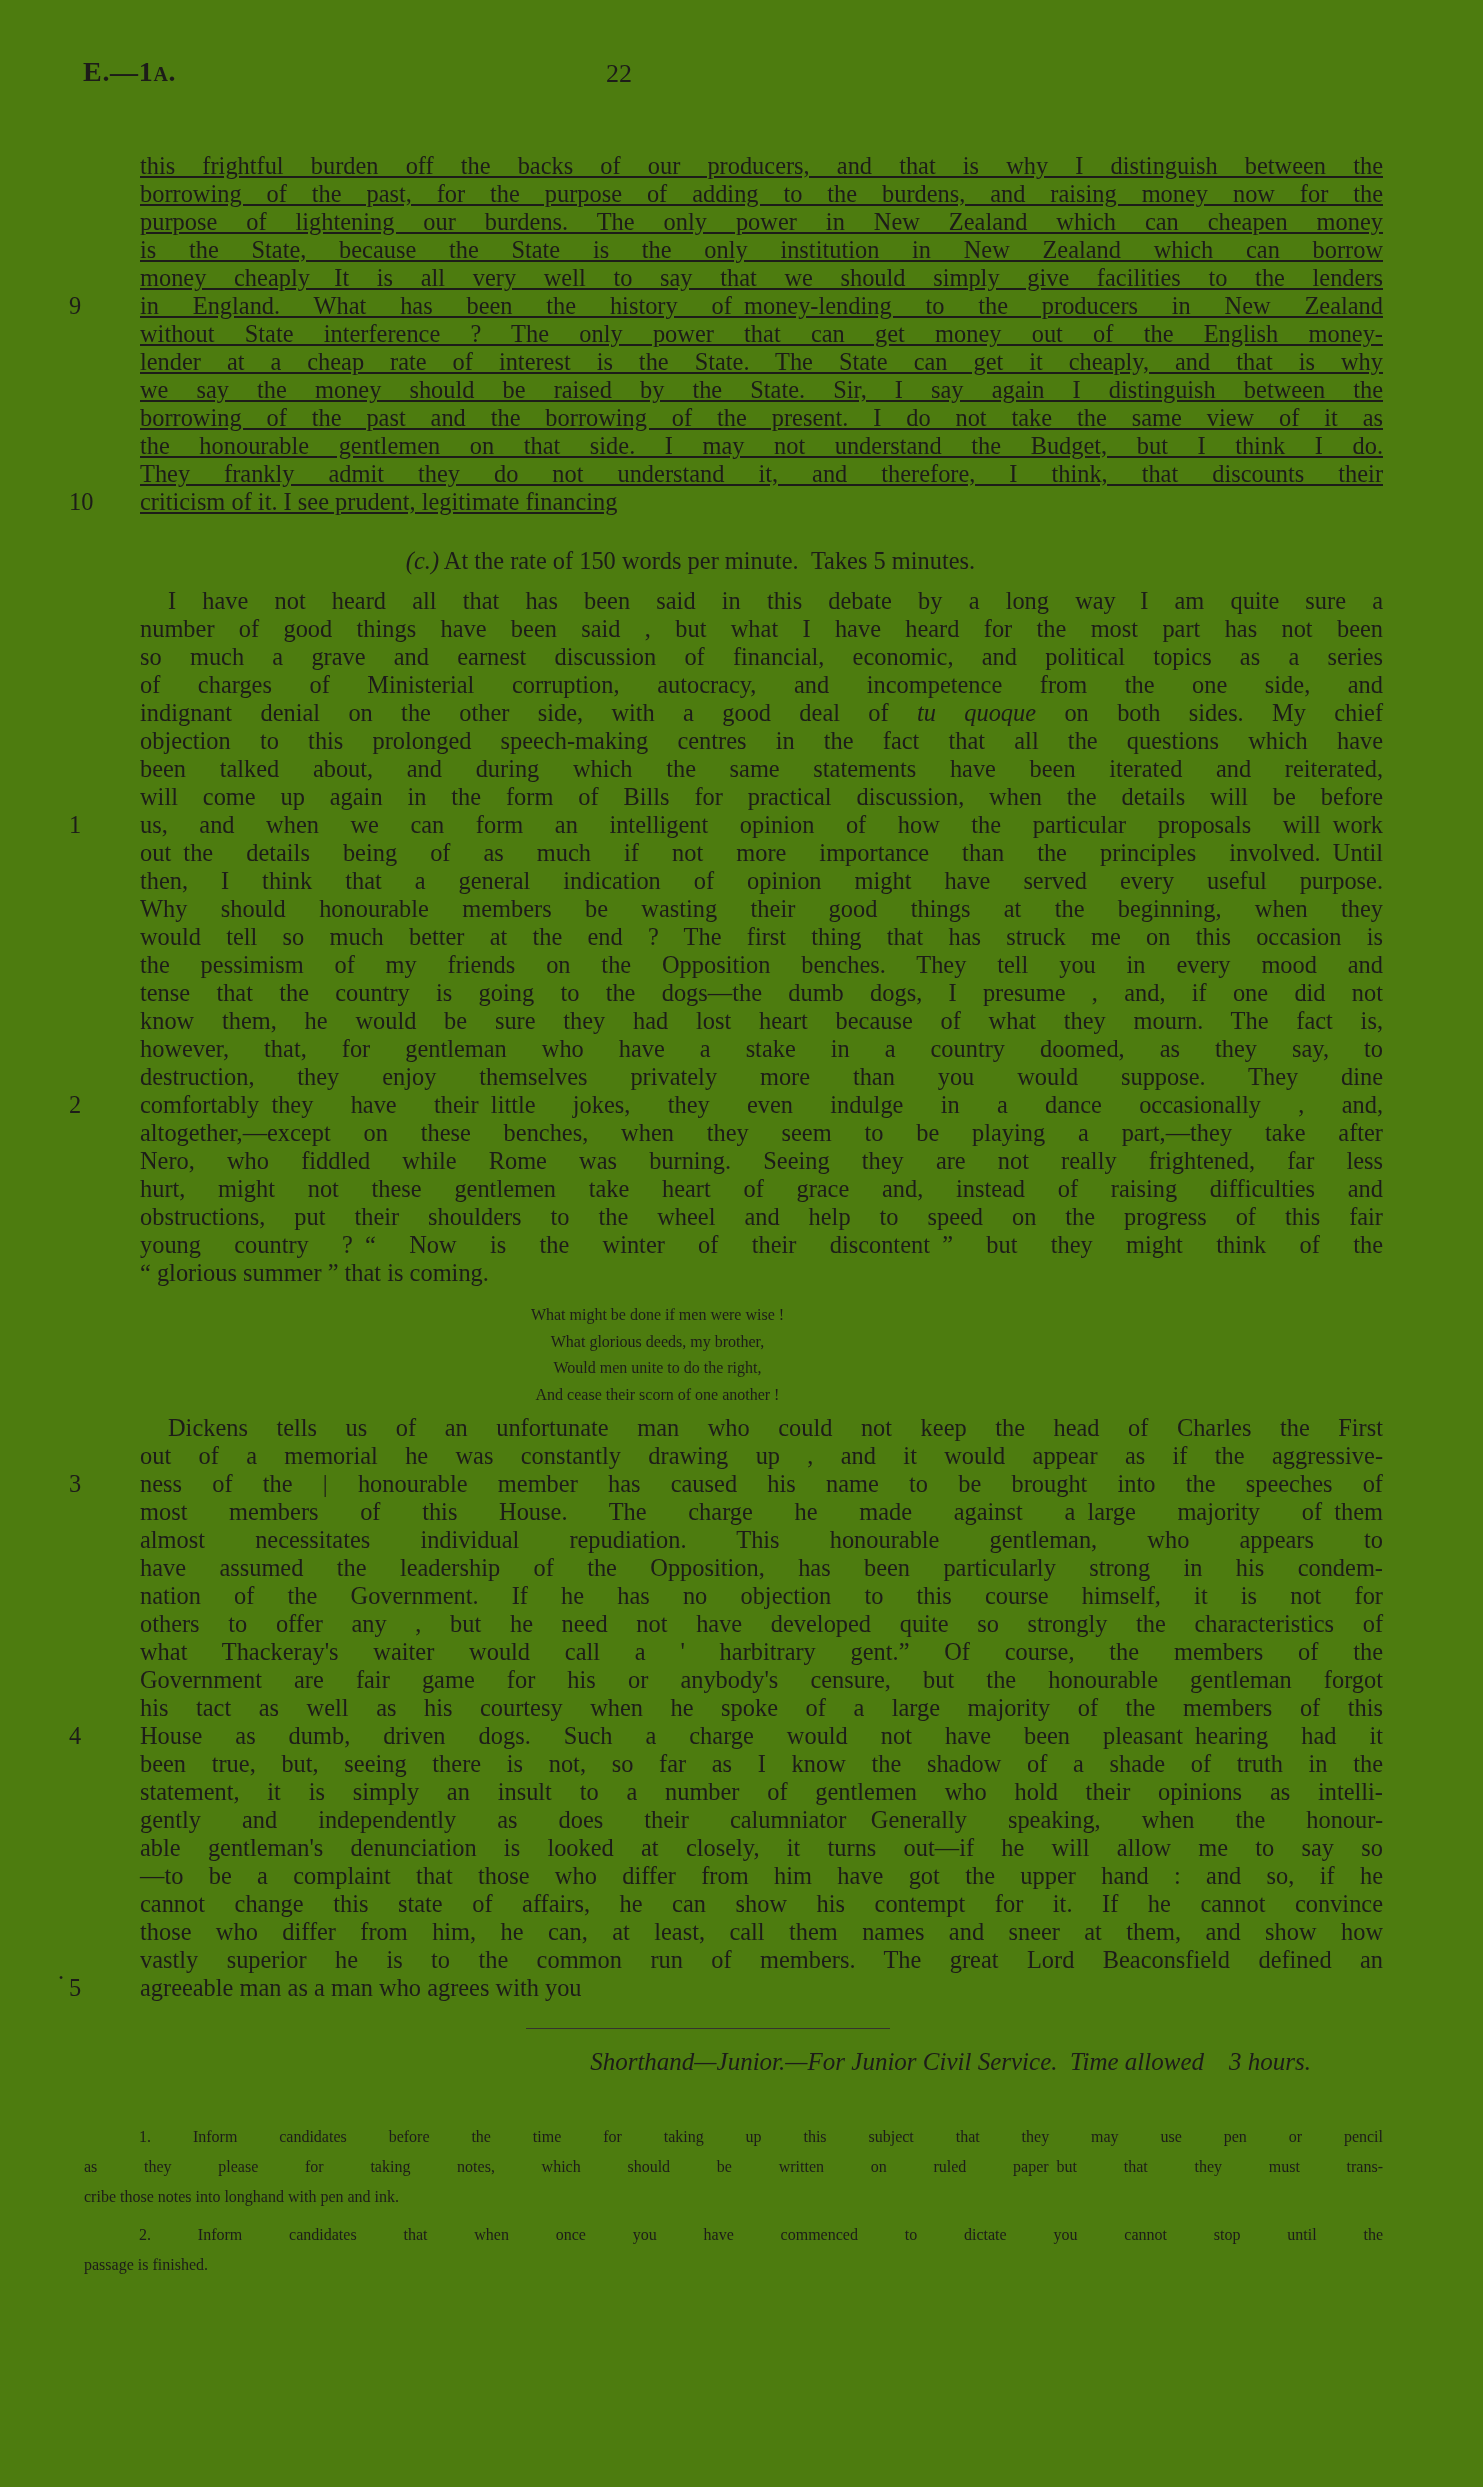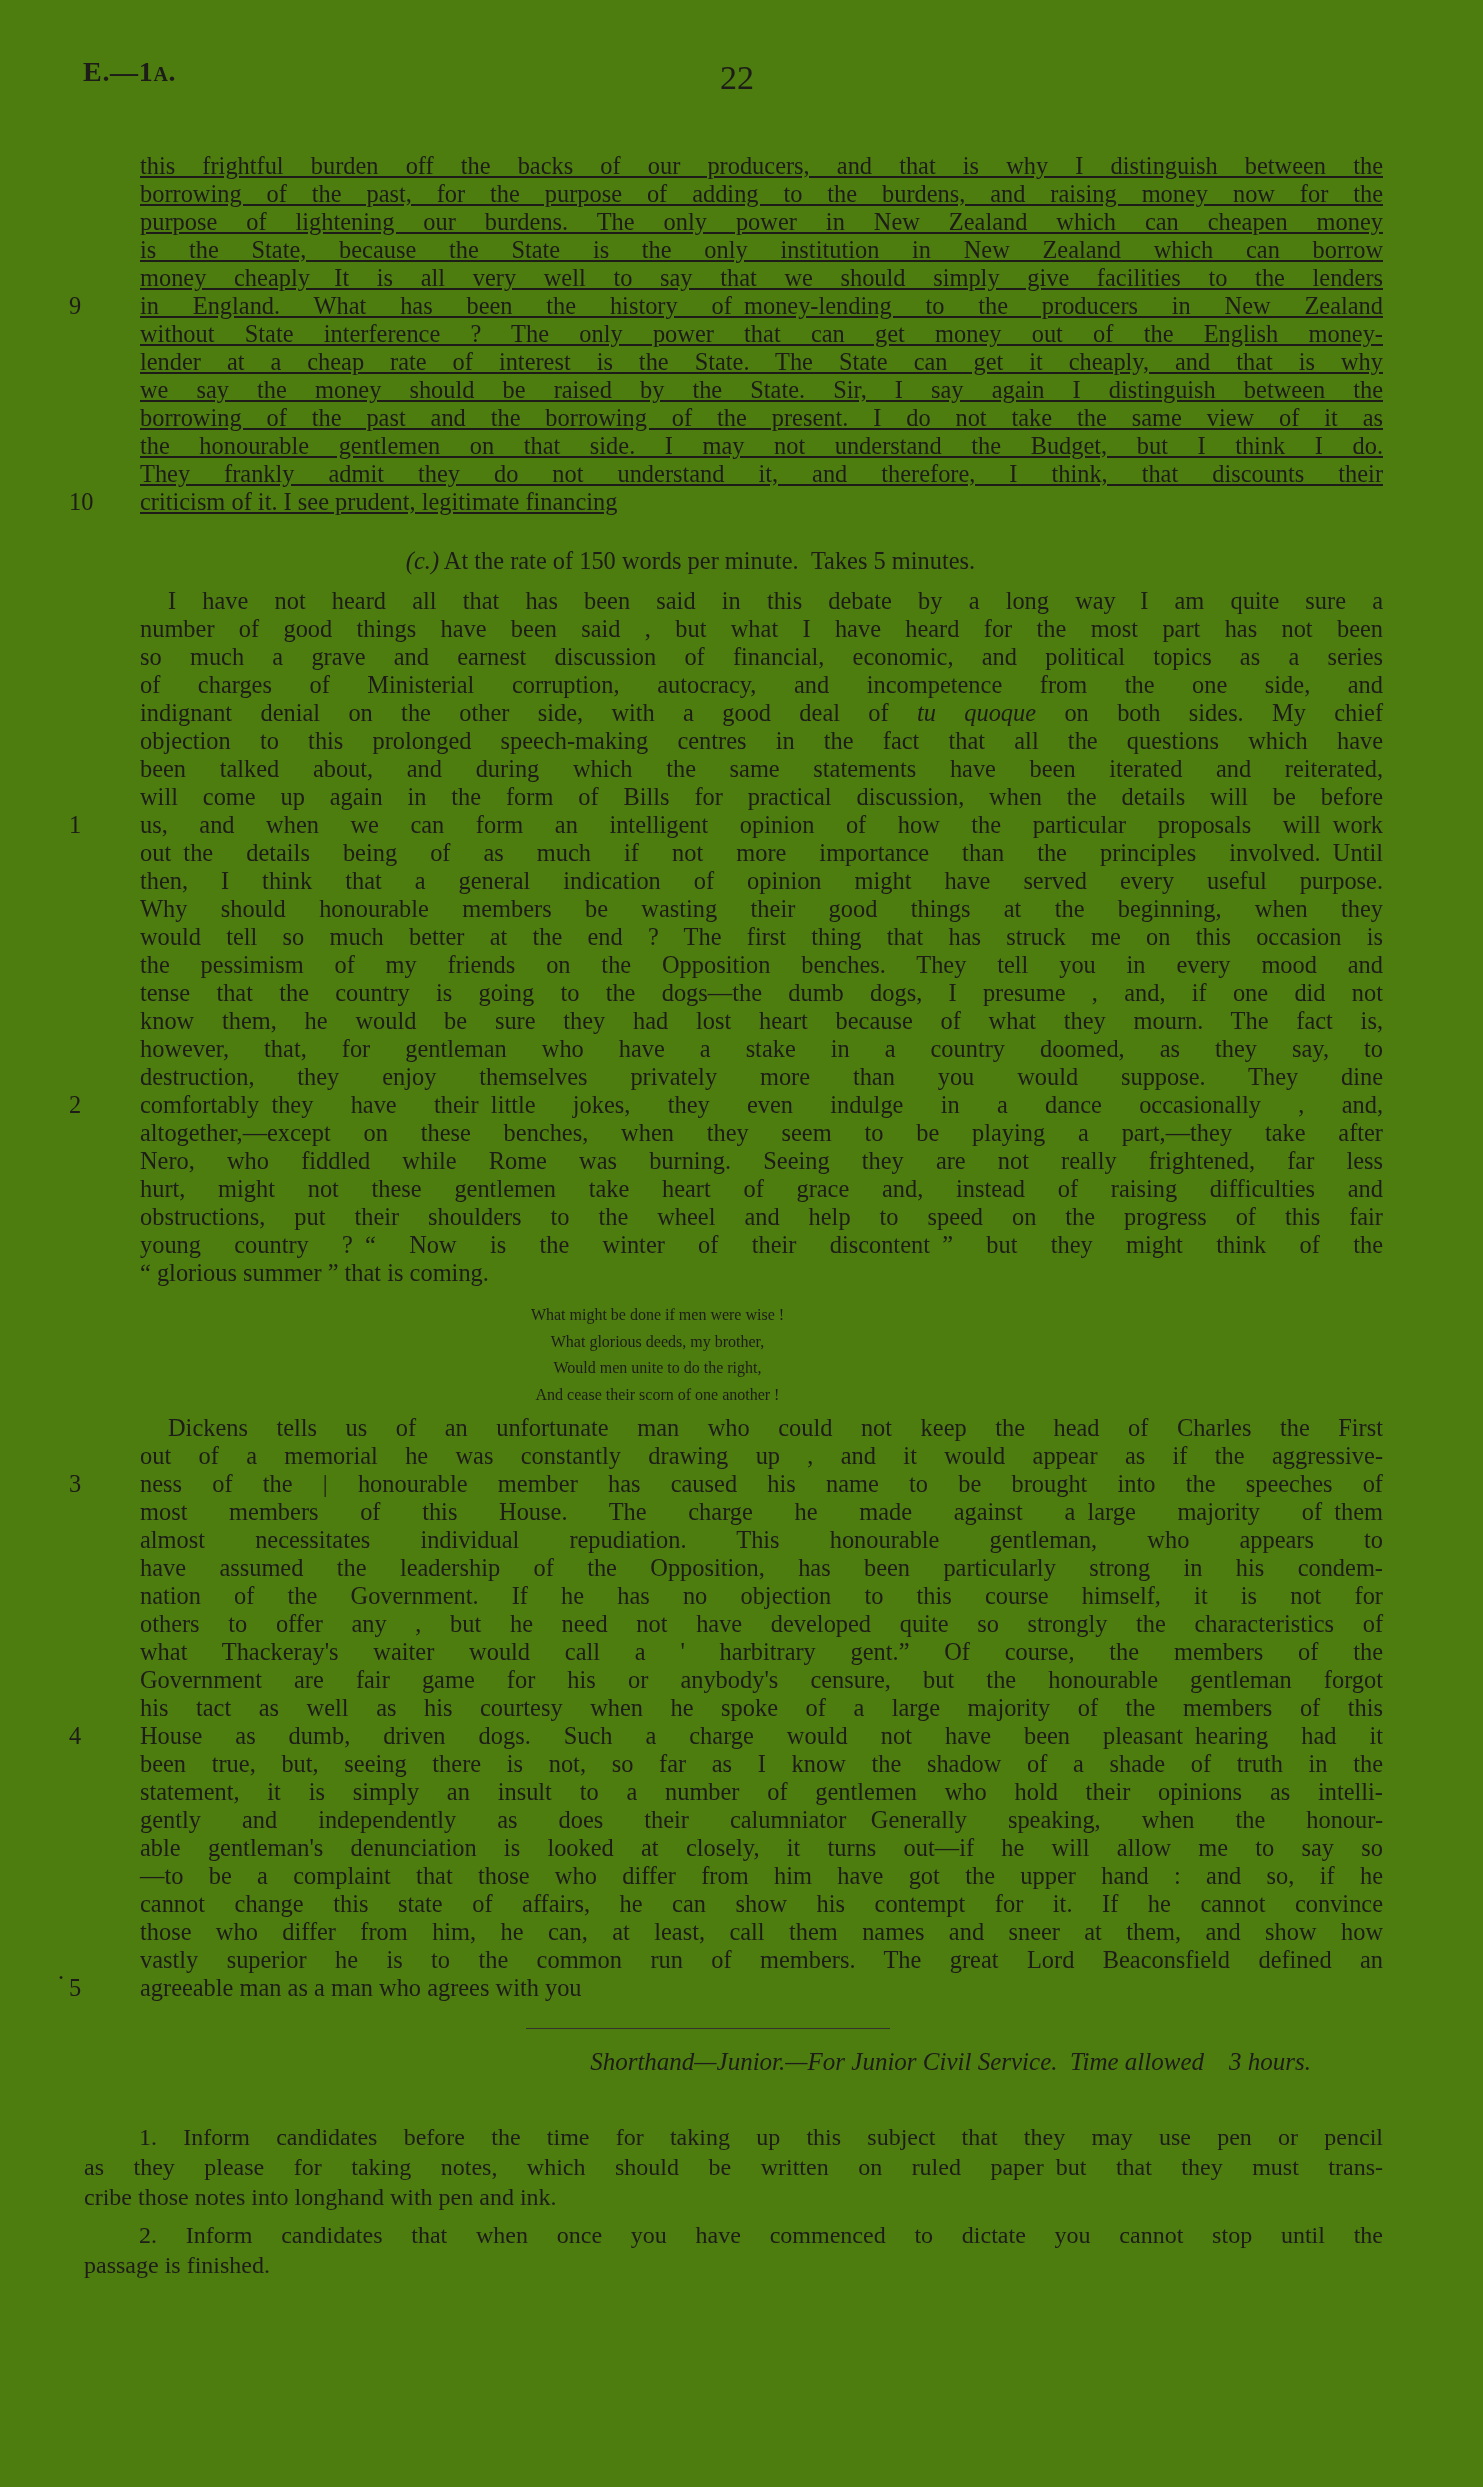--- a/index.html
+++ b/index.html
@@ -11,21 +11,21 @@
     font-family: "Liberation Serif", "DejaVu Serif", serif;
     color: #1d1c19;
     overflow: hidden;
   }
   .hdr-ref {
     position: absolute; left: 83px; top: 56px;
     font-size: 28px; font-weight: bold; font-variant: small-caps; letter-spacing: 0.7px;
   }
   .hdr-page {
     position: absolute; left: 606px; top: 59px; width: 148px;
-    text-align: right; font-size: 34px;
+    text-align: left; font-size: 26px;
   }
   .passage {
     position: absolute; left: 140px; width: 1243px;
     font-size: 24.4px; line-height: 28px;
   }
   .pline { position: relative; text-align: justify; text-align-last: justify; }
   .pline.last { text-align-last: left; }
   .passage .pline.indent { padding-left: 28px; }
   .instr .pline.indent { padding-left: 55px; }
   .mnum { position: absolute; left: -71px; width: 49px; text-align: right; }
@@ -49,21 +49,21 @@
   #exam-title {
     position: absolute; left: 70px; width: 1241px; top: 2048px;
     text-align: right; font-style: italic; font-size: 25px;
   }
   #instructions-heading {
     position: absolute; left: 70px; width: 1241px; top: 2087px;
     text-align: center; font-variant: small-caps; font-size: 24.4px; letter-spacing: 0.7px;
   }
   .instr {
     position: absolute; left: 84px; width: 1299px;
-    font-size: 24px; line-height: 30px;
+    font-size: 16px; line-height: 30px;
   }
   #instr-1 { top: 2122px; }
   #instr-2 { top: 2220px; }
   .stray { position: absolute; left: 58px; top: 1957px; font-size: 24.4px; }
   i { font-style: italic; }
 </style>
 </head>
 <body>
 
 <div class="page">

